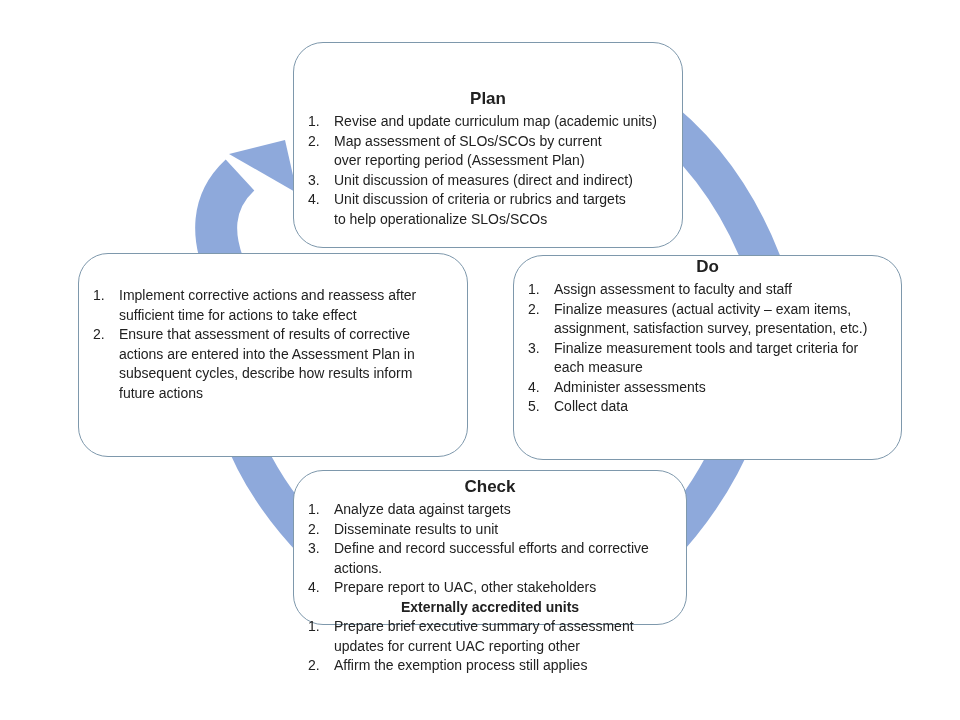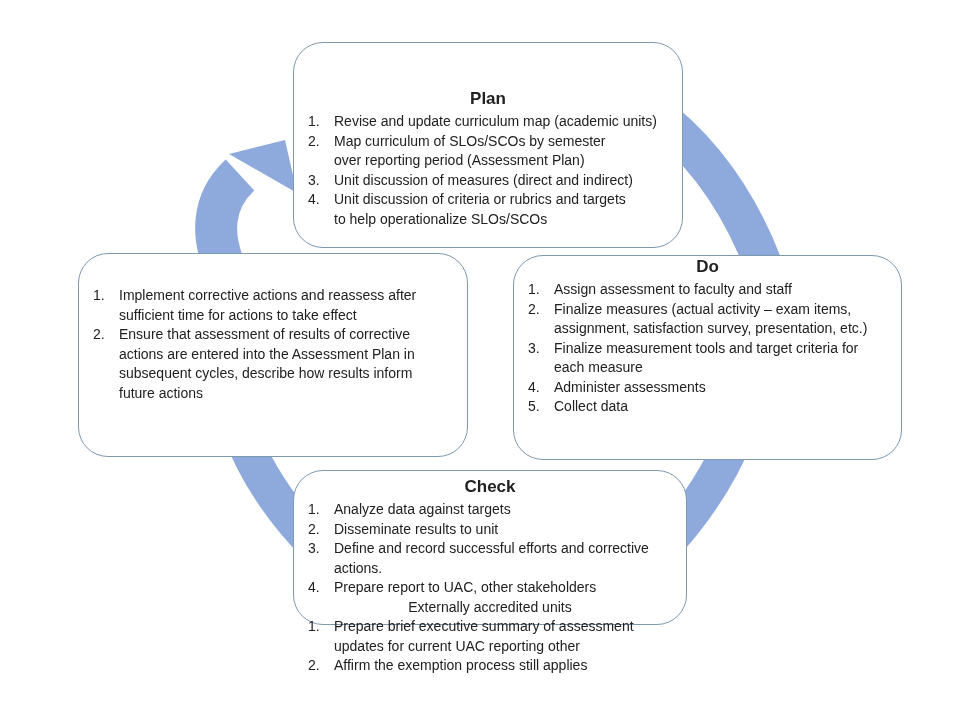--- a/index.html
+++ b/index.html
@@ -13,21 +13,21 @@
     position:absolute; z-index:1; box-sizing:border-box;
     background:#ffffff; border:1.5px solid #7E98AC; border-radius:30px;
   }
   .title {
     text-align:center; font-weight:bold; font-size:17px;
     line-height:22px; margin-bottom:2px;
   }
   .row { display:flex; padding:0 10px 0 14px; font-size:14px; line-height:19.5px; white-space:nowrap; }
   .num { width:26px; flex:none; }
   .txt { flex:1; }
-  .subtitle { text-align:center; font-weight:normal; font-size:14px; line-height:19.5px; }
+  .subtitle { text-align:center; font-weight:bold; font-size:14px; line-height:19.5px; }
 </style>
 </head>
 <body>
 
 <svg id="cycle-arrow-svg" width="960" height="720" viewBox="0 0 960 720">
 
   <path d="M 650 110 Q 728 168 766 272" fill="none" stroke-width="38" stroke-linecap="butt" stroke="#8EA9DB"></path>
 
   <path d="M 738 430 Q 712 495 660 550" fill="none" stroke-width="36" stroke-linecap="butt" stroke="#8EA9DB"></path>
 
@@ -39,21 +39,21 @@
 </svg>
 
 <div class="box" style="left:293px; top:42px; width:390px; height:206px; padding-top:45px;">
   <div class="title">Plan</div>
   <div class="row">
     <span class="num">1.</span>
     <span class="txt">Revise and update curriculum map (academic units)</span>
   </div>
   <div class="row">
     <span class="num">2.</span>
-    <span class="txt">Map curriculum of SLOs/SCOs by semester</span>
+    <span class="txt">Map assessment of SLOs/SCOs by current</span>
   </div>
   <div class="row">
     <span class="num"></span>
     <span class="txt">over reporting period (Assessment Plan)</span>
   </div>
   <div class="row">
     <span class="num">3.</span>
     <span class="txt">Unit discussion of measures (direct and indirect)</span>
   </div>
   <div class="row">

